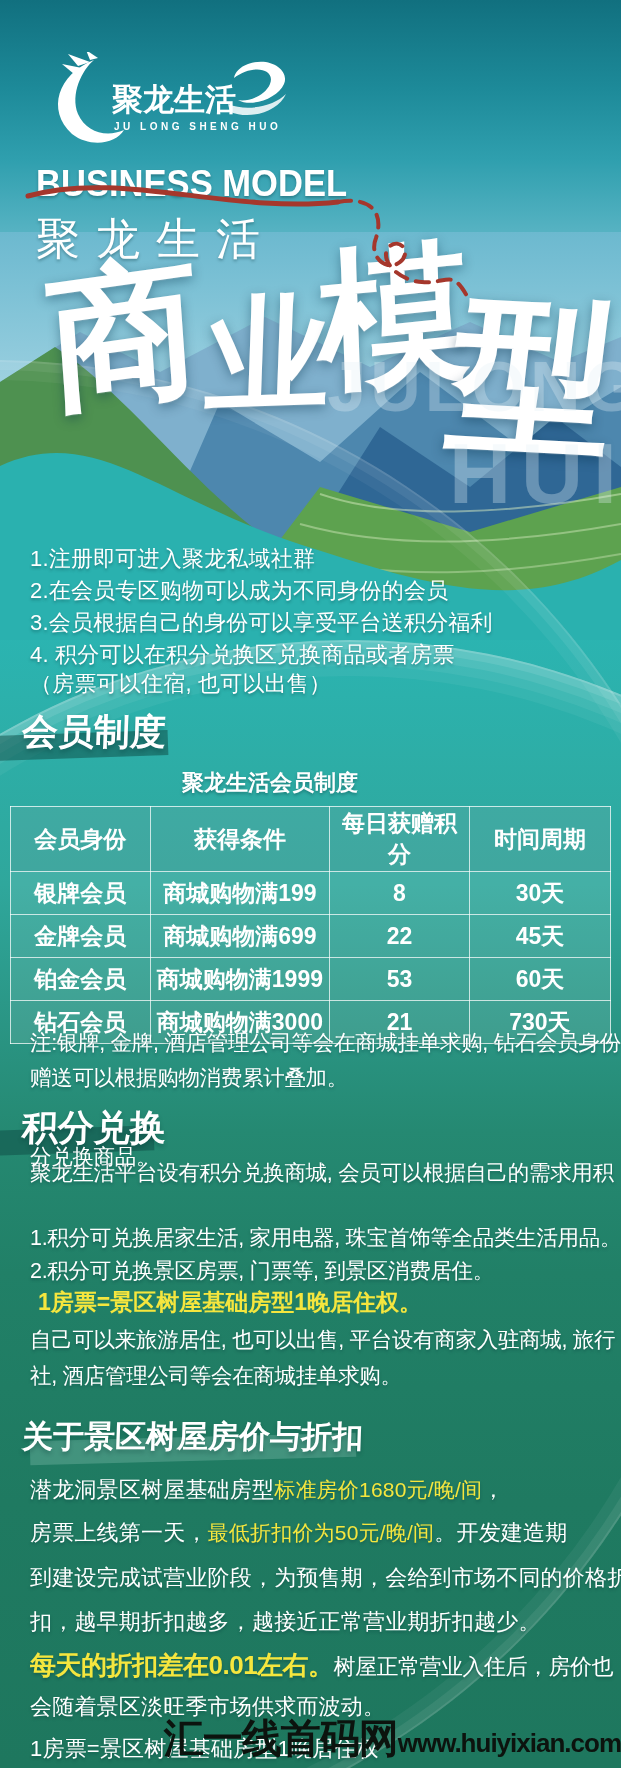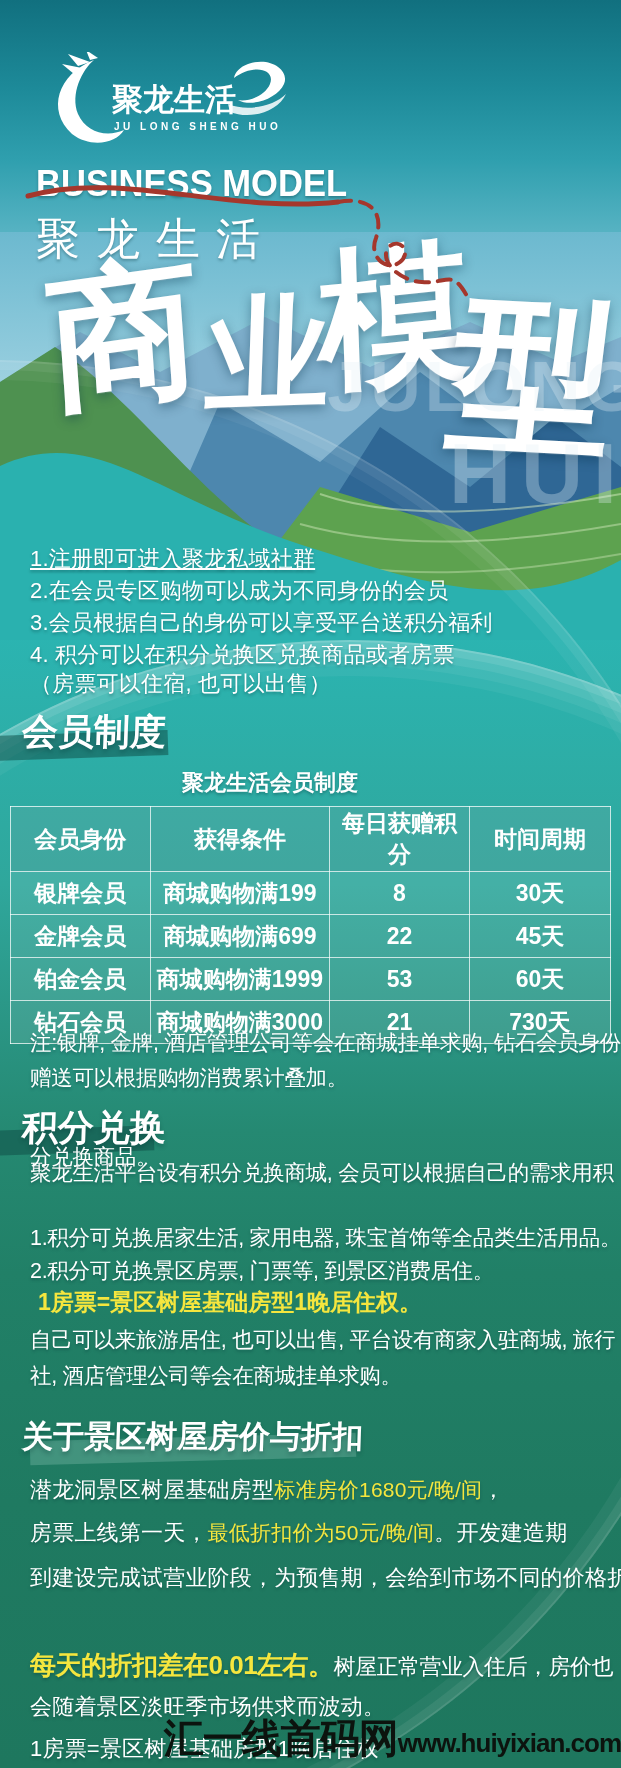--- a/index.html
+++ b/index.html
@@ -152,21 +152,21 @@
   <div class="abs calli c4">型</div>
 
   <div class="abs wm-en wm1 nowrap">JULONG</div>
   <div class="abs wm-en wm2 nowrap">HUI</div>
 
   <svg class="abs" style="left:0;top:150px;" width="621" height="200" viewBox="0 0 621 200">
     <path d="M28,46 C120,20 230,64 338,52" stroke="#a5372c" stroke-width="5" fill="none" stroke-linecap="round"></path>
     <path d="M338,52 C372,46 384,64 376,88 C368,108 388,122 400,112 C412,102 400,88 390,96 C378,106 394,130 422,132 C448,134 452,118 468,148" stroke="#a5372c" stroke-width="4" fill="none" stroke-linecap="round" stroke-dasharray="13 9"></path>
   </svg>
 
-  <div class="abs body-line shadow nowrap" style="top:544px;text-decoration:underline;">1.注册即可进入聚龙私域社群</div>
+  <div class="abs body-line shadow nowrap" style="top:544px;">1.注册即可进入聚龙私域社群</div>
   <div class="abs body-line shadow nowrap" style="top:576px;">2.在会员专区购物可以成为不同身份的会员</div>
   <div class="abs body-line shadow nowrap" style="top:608px;">3.会员根据自己的身份可以享受平台送积分福利</div>
   <div class="abs body-line shadow nowrap" style="top:640px;">4. 积分可以在积分兑换区兑换商品或者房票</div>
   <div class="abs body-line shadow nowrap" style="top:669px;">（房票可以住宿, 也可以出售）</div>
 
   <div class="abs ribbon" style="left:-8px;top:733px;width:176px;"></div>
   <div class="abs sec-h nowrap" style="top:708px;">会员制度</div>
   <div class="abs tbl-title nowrap shadow">聚龙生活会员制度</div>
 
   <table class="member">
@@ -223,20 +223,21 @@
   <div class="abs ribbon-light" style="left:30px;top:1437px;width:326px;"></div>
   <div class="abs sec-h nowrap" style="top:1416px;font-size:31px;">关于景区树屋房价与折扣</div>
 
   <div class="abs price-line shadow" style="top:1475px;">
     <span>潜龙洞景区树屋基础房型</span><span class="yellow y-big">标准房价1680元/晚/间</span><span>，</span>
   </div>
   <div class="abs price-line shadow" style="top:1518px;">
     <span>房票上线第一天，</span><span class="yellow y-big">最低折扣价为50元/晚/间</span><span>。开发建造期</span>
   </div>
   <div class="abs price-line shadow" style="top:1563px;">到建设完成试营业阶段，为预售期，会给到市场不同的价格折</div>
+  <div class="abs price-line shadow" style="top:1607px;">扣，越早期折扣越多，越接近正常营业期折扣越少。</div>
   <div class="abs price-line shadow" style="top:1648px;letter-spacing:-.5px;">
     <span class="yellow y-mid">每天的折扣差在0.01左右。</span><span>树屋正常营业入住后，房价也</span>
   </div>
   <div class="abs price-line shadow" style="top:1692px;">会随着景区淡旺季市场供求而波动。</div>
   <div class="abs price-line shadow" style="top:1734px;">1房票=景区树屋基础房型1晚居住权</div>
 
   <div class="abs site-wm">
     <span class="cn">汇一线首码网</span><span class="url">www.huiyixian.com</span>
   </div>
 

